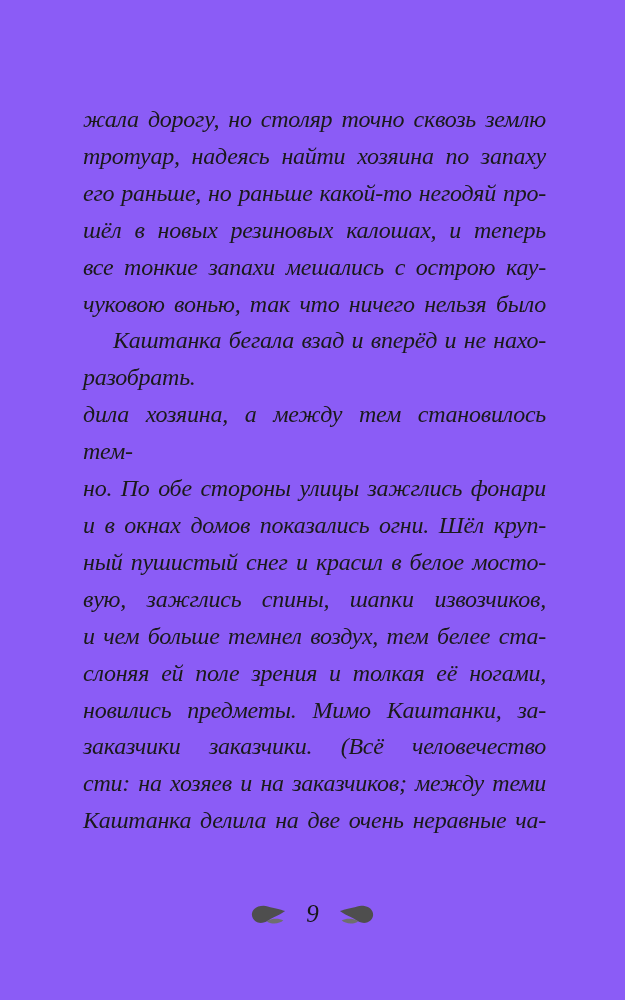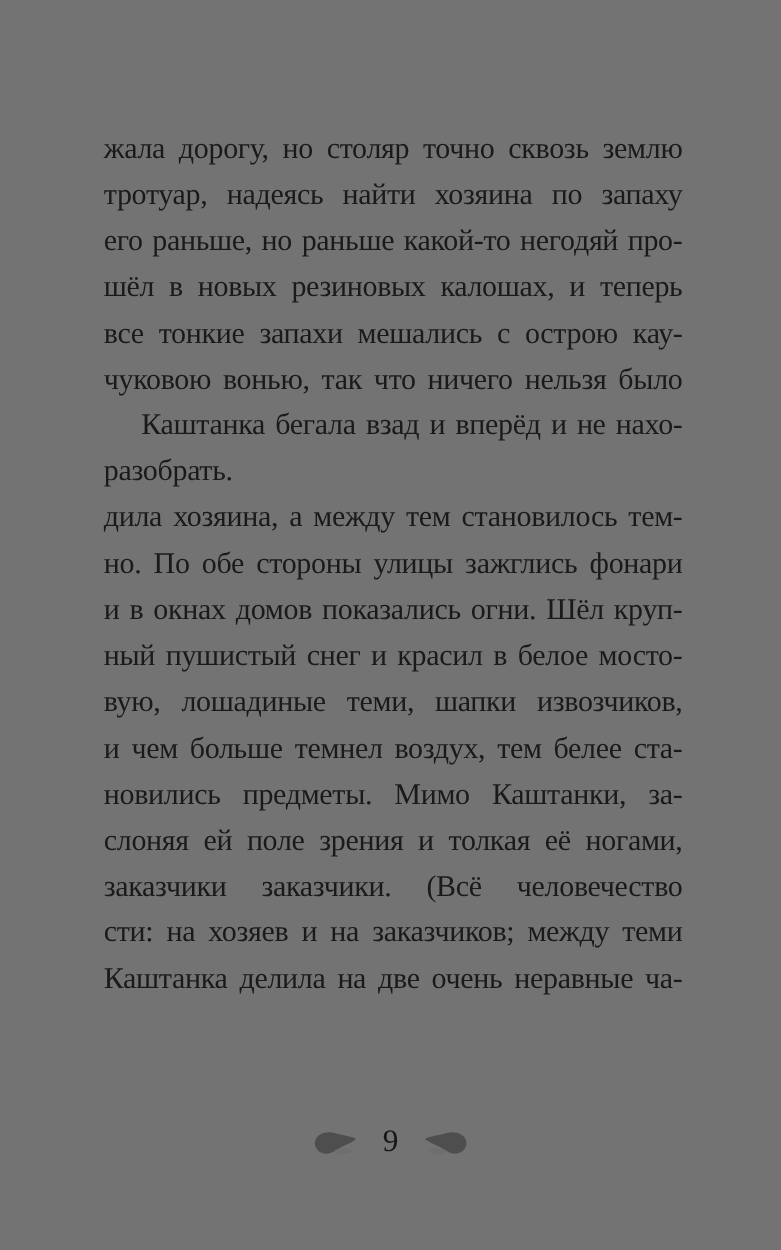--- a/index.html
+++ b/index.html
@@ -10,21 +10,22 @@
     width: 625px;
     height: 1000px;
     background: #ffffff;
     overflow: hidden;
     position: relative;
     font-family: "Liberation Serif", "DejaVu Serif", serif;
   }
   .page {
     position: absolute;
     inset: 0;
-    background: #737373;
+    background: #8b5cf6;
+    font-style: italic;
   }
   .text-block {
     position: absolute;
     left: 83px;
     top: 101px;
     width: 463px;
   }
   .line {
     font-size: 24px;
     line-height: 36.9px;
@@ -77,24 +78,24 @@
     <div class="line">его раньше, но раньше какой-то негодяй про-</div>
     <div class="line">шёл в новых резиновых калошах, и теперь</div>
     <div class="line">все тонкие запахи мешались с острою кау-</div>
     <div class="line">чуковою вонью, так что ничего нельзя было</div>
     <div class="line indent">Каштанка бегала взад и вперёд и не нахо-</div>
     <div class="line flush-left">разобрать.</div>
     <div class="line">дила хозяина, а между тем становилось тем-</div>
     <div class="line">но. По обе стороны улицы зажглись фонари</div>
     <div class="line">и в окнах домов показались огни. Шёл круп-</div>
     <div class="line">ный пушистый снег и красил в белое мосто-</div>
-    <div class="line">вую, лошадиные теми, шапки извозчиков,</div>
+    <div class="line">вую, зажглись спины, шапки извозчиков,</div>
     <div class="line">и чем больше темнел воздух, тем белее ста-</div>
+    <div class="line">слоняя ей поле зрения и толкая её ногами,</div>
     <div class="line">новились предметы. Мимо Каштанки, за-</div>
-    <div class="line">слоняя ей поле зрения и толкая её ногами,</div>
     <div class="line">заказчики заказчики. (Всё человечество</div>
     <div class="line">сти: на хозяев и на заказчиков; между теми</div>
     <div class="line">Каштанка делила на две очень неравные ча-</div>
   </div>
 
   <div class="footer">
     <svg class="ornament" viewBox="0 0 46 26" xmlns="http://www.w3.org/2000/svg" aria-hidden="true">
       <path fill="#4e4e4e" d="M42.5,9.5 C36,6.5 30,6.6 21.5,3.8 C14.5,1.6 3.8,4.2 2.4,12 C1.1,19.2 8.2,24.8 15.2,23.7 C20.4,22.9 23.2,19.8 28.2,17.3 C33.4,14.7 38.6,12.6 42.5,9.5 Z"></path>
       <path fill="#6e6e6e" d="M21.5,20.8 C26.5,18.2 35,17.8 40.3,20.6 C36.5,24.8 27,25.4 21.9,22.9 C20.5,22.2 20.4,21.5 21.5,20.8 Z"></path>
     </svg>

